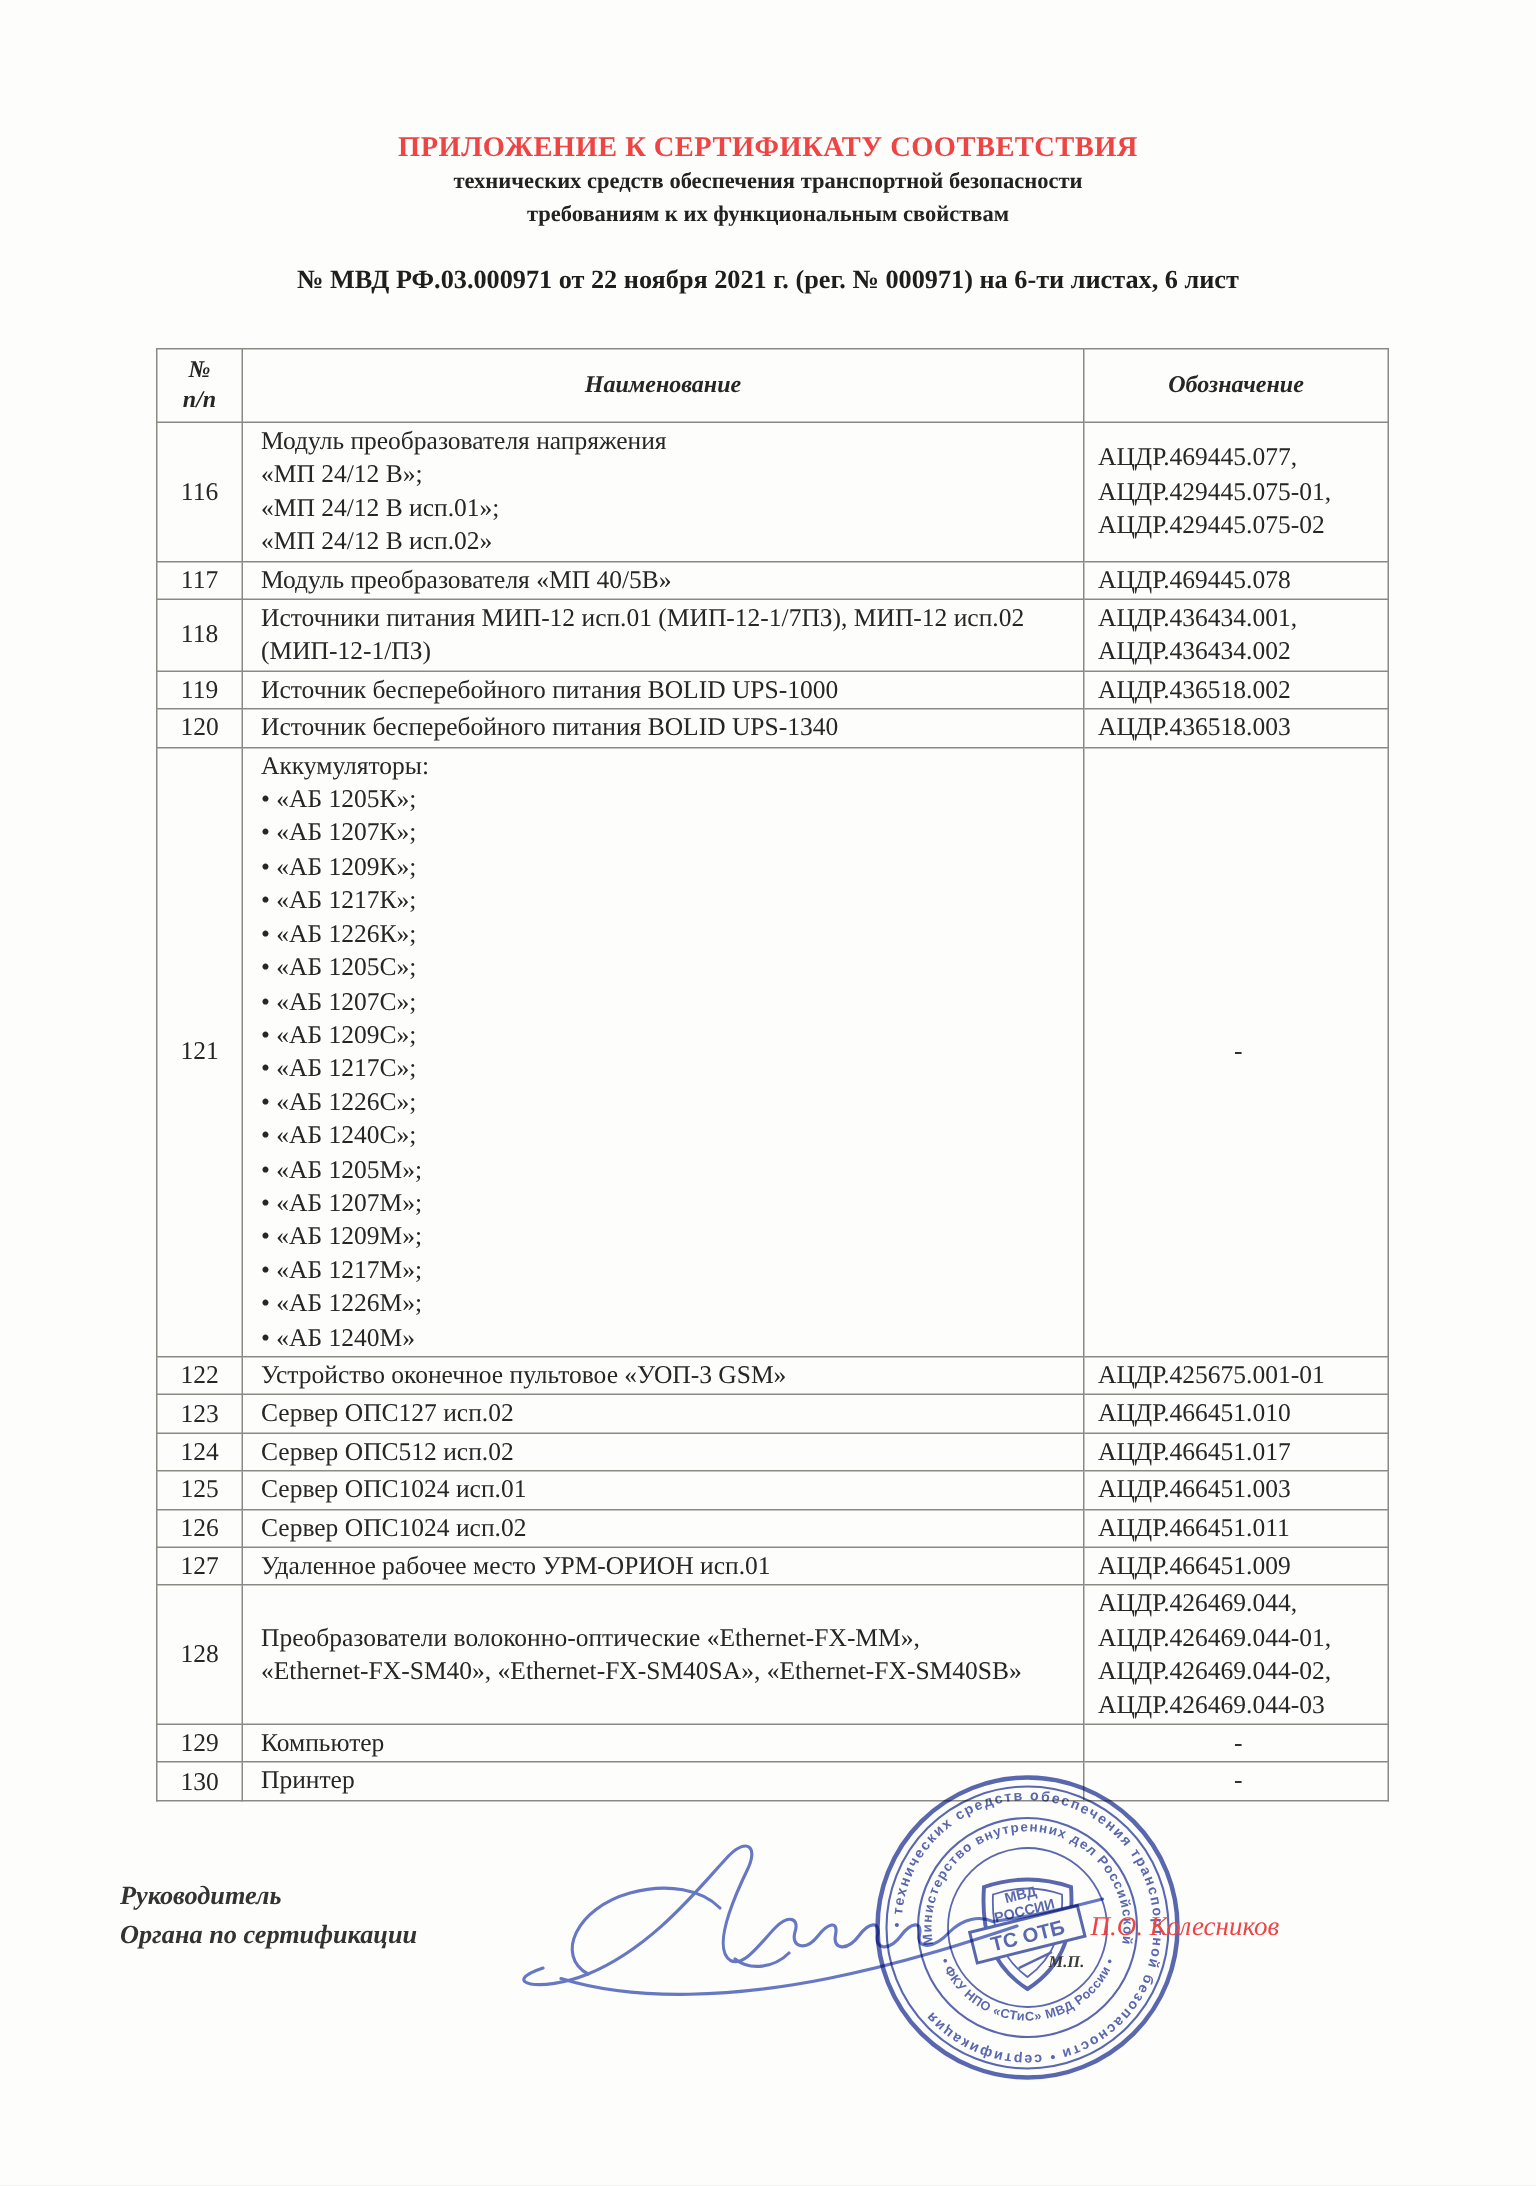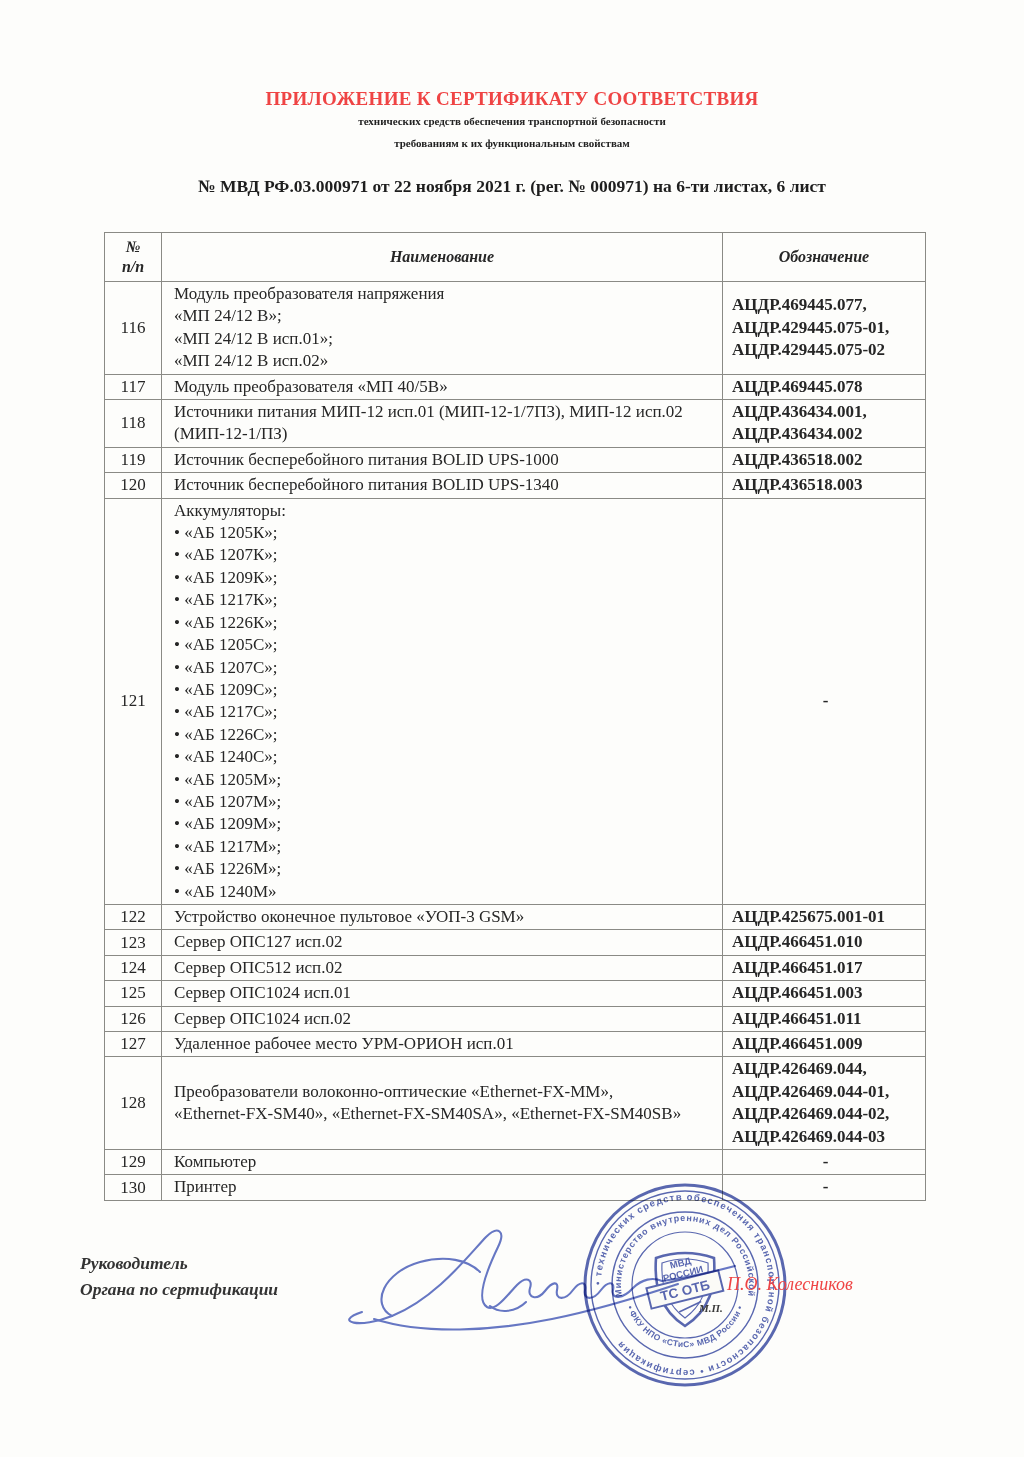--- a/index.html
+++ b/index.html
@@ -8,21 +8,21 @@
     width:1024px;height:1457px;
     margin:0 auto;
     background:#fdfdfb;
     font-family:"Liberation Serif","DejaVu Serif",serif;
     color:#242424;
     overflow:hidden;
   }
   
   .doc-header{position:absolute;top:88px;left:0;width:100%;text-align:center;}
   .title1{font-size:19px;font-weight:bold;letter-spacing:.3px;color:#ef4444;}
-  .title2{font-size:11px;font-weight:bold;line-height:22px;color:#222;}
+  .title2{font-size:15px;font-weight:bold;line-height:22px;color:#222;}
   .reg-line{
     position:absolute;top:176px;left:0;width:100%;
     text-align:center;font-size:17.5px;font-weight:bold;color:#1e1e1e;
   }
   
   table.cert-table{
     position:absolute;left:104px;top:232px;
     width:822px;border-collapse:collapse;
     font-size:17px;color:#262626;
   }
@@ -31,21 +31,21 @@
     vertical-align:middle;
   }
   .cert-table th{
     font-style:italic;font-weight:bold;font-size:16px;
     text-align:center;height:44px;line-height:20px;
     padding:2px 4px;
   }
   th .stack{display:block;}
   .c-num{width:52px;text-align:center;padding:1px 2px;}
   .c-name{padding:1px 10px 1px 12px;white-space:pre-line;line-height:22.4px;}
-  .c-desig{width:187px;padding:1px 6px 1px 9px;white-space:pre-line;line-height:22.4px;font-weight:bold;}
+  .c-desig{width:187px;padding:1px 6px 1px 9px;white-space:pre-line;line-height:22.4px;}
   .c-desig.center{text-align:center;}
   
   .role-block{
     position:absolute;left:80px;top:1250px;
     font-size:17.5px;font-weight:bold;font-style:italic;
     line-height:26px;color:#333;
   }
   .signer-name{
     position:absolute;left:727px;top:1274px;
     font-size:18px;font-weight:normal;font-style:italic;color:#ef4444;

